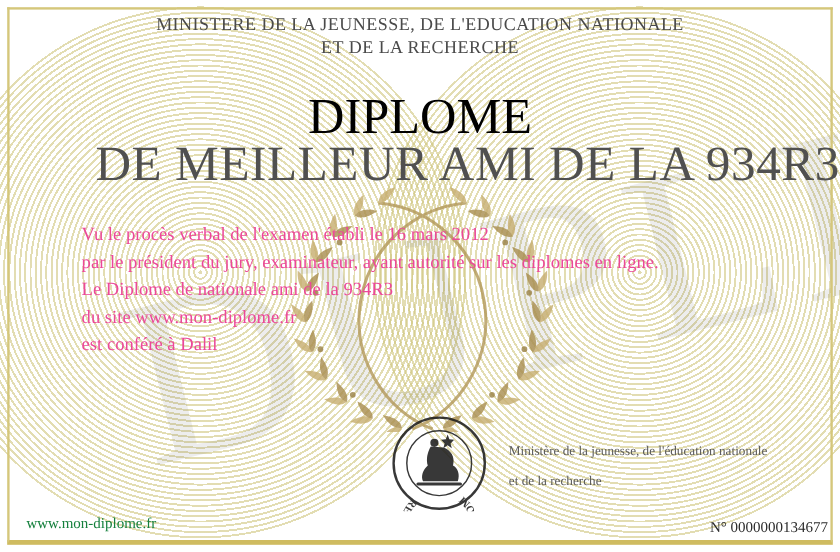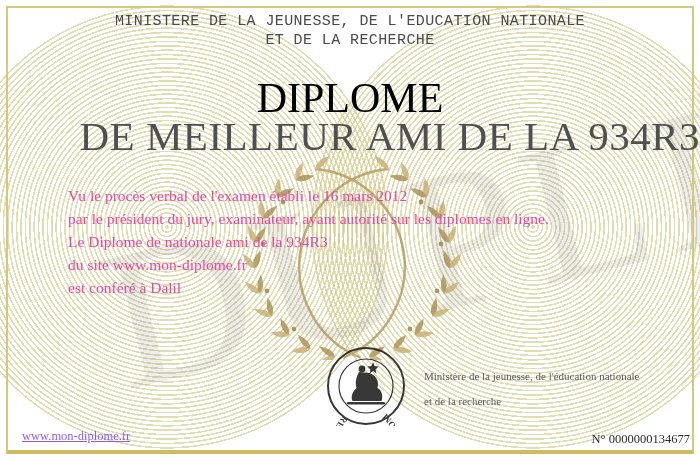--- a/index.html
+++ b/index.html
@@ -21,29 +21,29 @@
     color:rgba(115,115,115,0.13);letter-spacing:10px;white-space:nowrap;
     transform:rotate(-14deg);transform-origin:left center;z-index:1;
   }
   .wreath{position:absolute;left:215px;top:145px;z-index:2;opacity:.82;}
   .frame{
     position:absolute;inset:6px;border:2px solid #d5c77b;border-bottom:4px solid #cfbb60;
     z-index:3;pointer-events:none;
   }
   .txt{position:absolute;z-index:6;}
   .header{top:12px;left:0;right:0;text-align:center;font-size:15px;color:#4a4a4a;
-    letter-spacing:.4px;line-height:19px;font-family:Liberation Mono, monospace;}
+    letter-spacing:.4px;line-height:19px;}
   .title1{top:74px;left:0;right:0;text-align:center;font-size:42px;color:#000000;}
   .title2{top:112px;left:0;right:0;text-align:right;font-size:41px;color:#505050;letter-spacing:.5px;}
   .body-text{left:68px;top:184px;font-size:15.5px;color:#ec4899;line-height:23px;}
   .rights{left:110px;top:305px;font-size:15.5px;color:#161616;}
   .sig-holder{left:160px;top:371px;font-size:12px;color:#6e6e6e;}
   .sig-authority{left:424px;top:364px;font-size:11px;color:#5a5a5a;line-height:25px;}
   .seal{position:absolute;left:326px;top:346px;z-index:4;}
-  .footer-site{left:22px;top:429px;font-size:12.5px;color:#8b5cf6;text-decoration:underline;}
+  .footer-site{left:22px;top:429px;font-size:12.5px;color:#15803d;}
   .footer-number{right:10px;top:432px;font-size:12.5px;color:#2b2b2b;}
 </style>
 </head>
 <body>
 
 <div class="cert">
 
   <div class="rosette left"></div>
   <div class="rosette right"></div>
 

